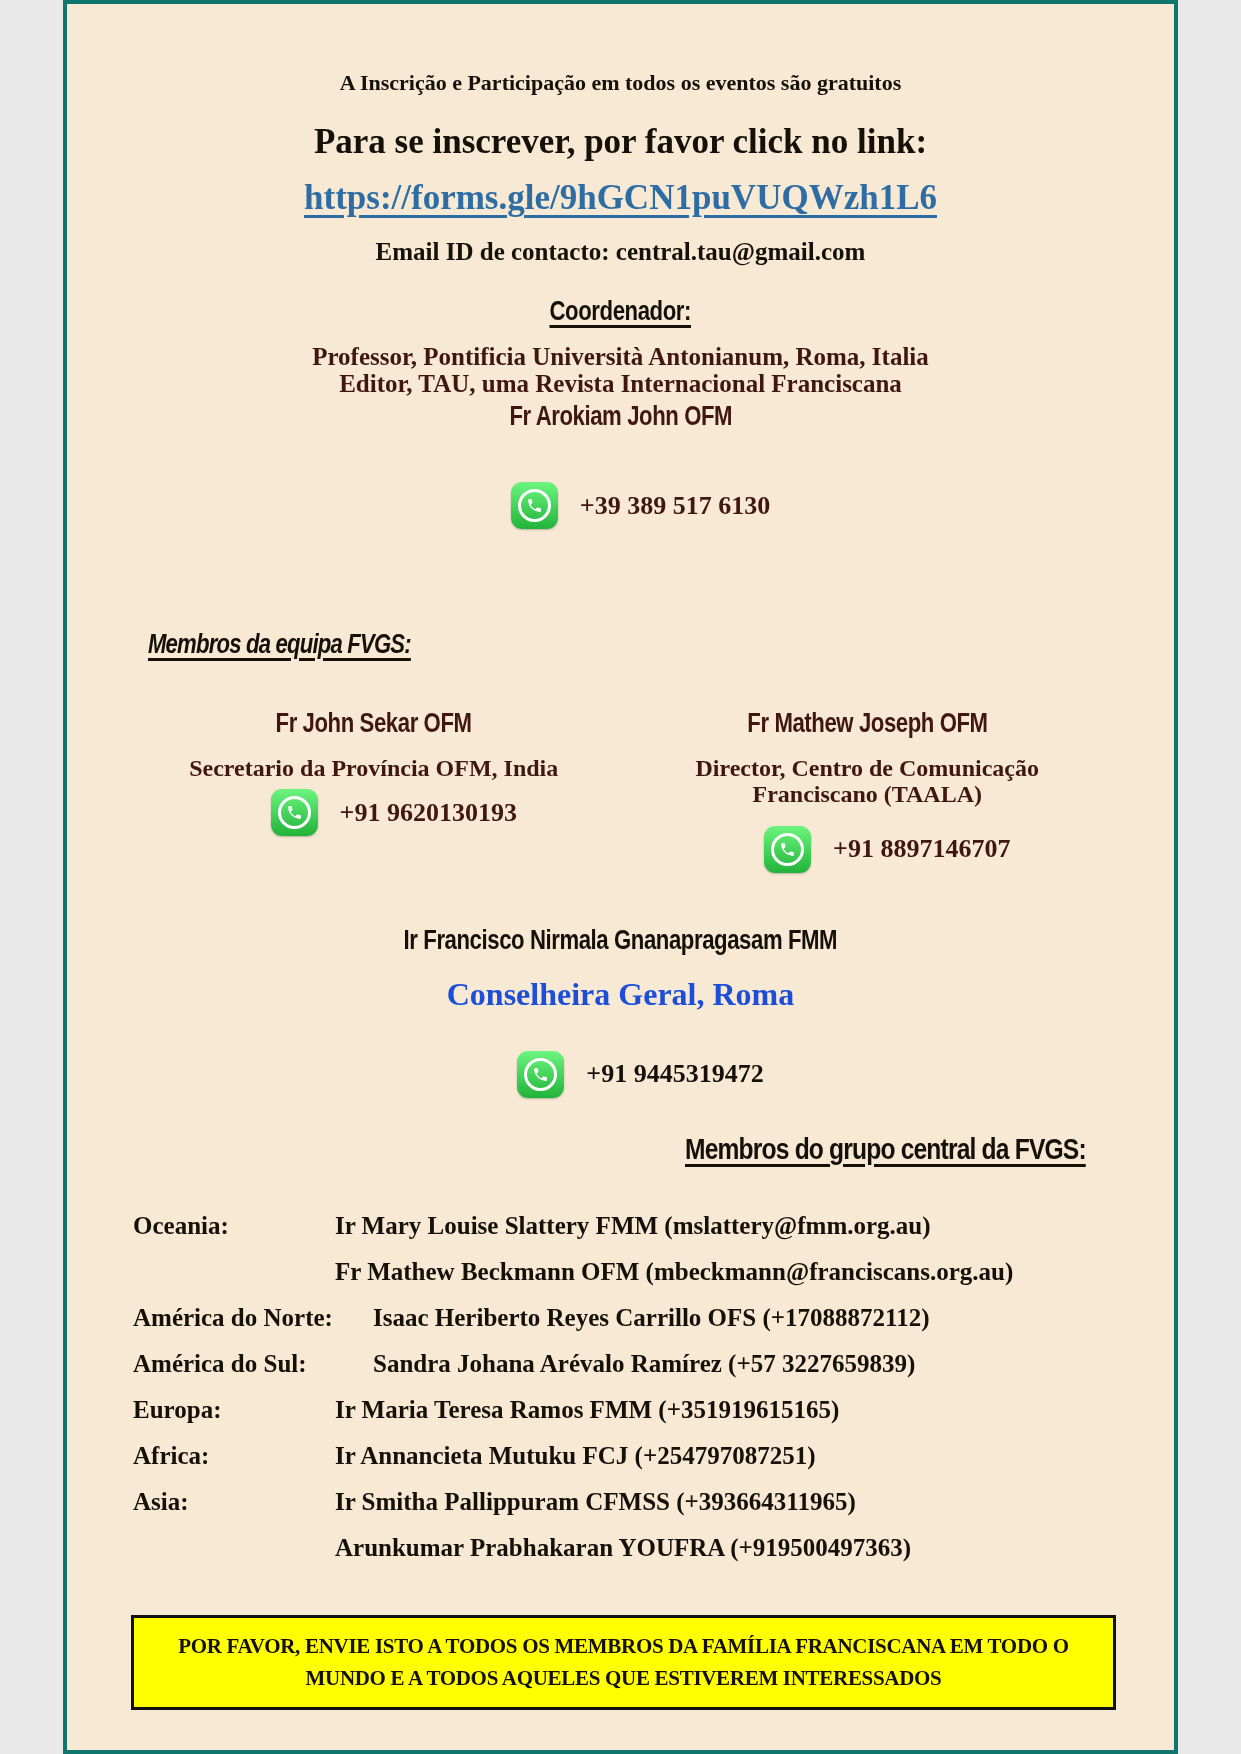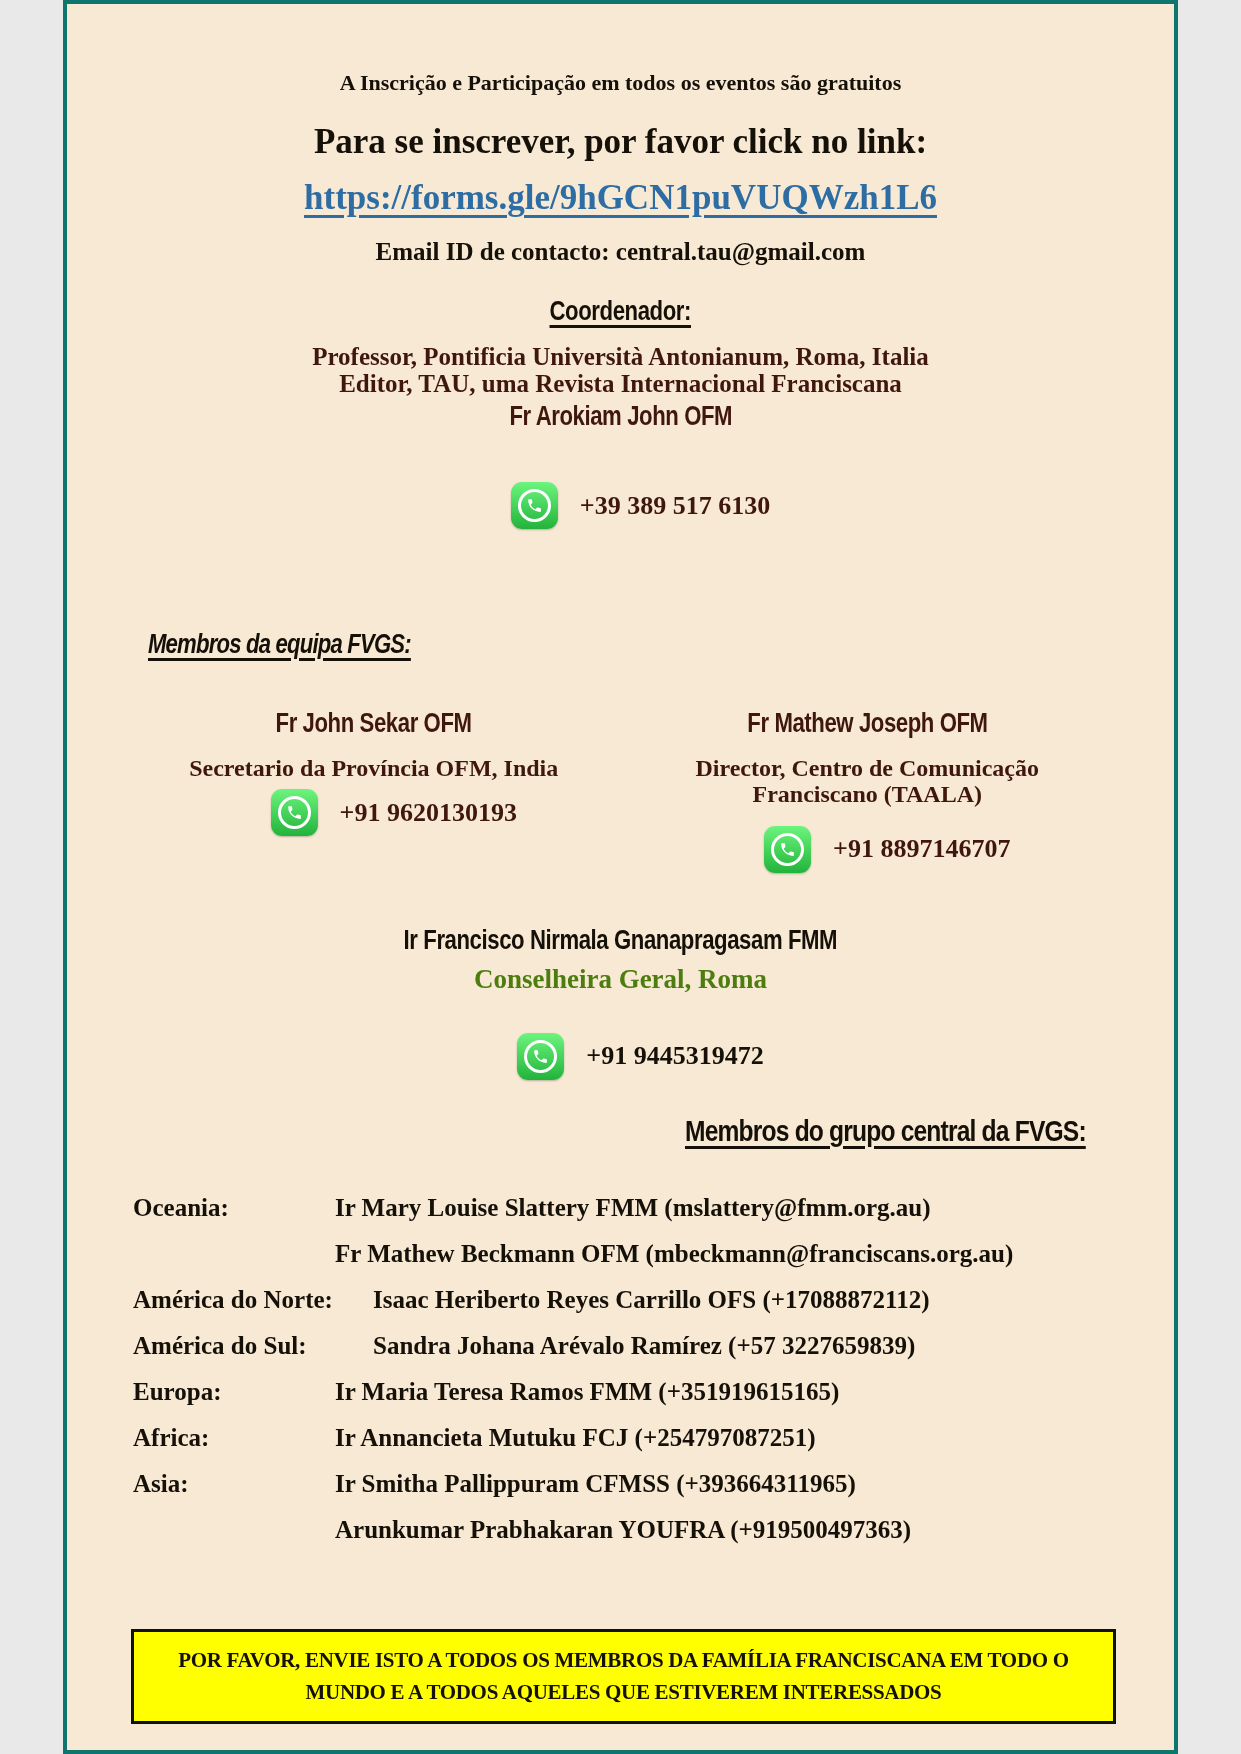--- a/index.html
+++ b/index.html
@@ -66,34 +66,34 @@
   .team-heading .condensed { font-size:27px; transform-origin:left center; letter-spacing:-1px; }
 
   .team-cols { display:flex; margin-top:48px; padding:0 60px; }
   .team-col { flex:1; text-align:center; }
   .member-role { margin-top:16px; font-size:24px; font-weight:bold; color:#40170e; line-height:1.1; }
   .member-phone-left { margin-top:8px; }
   .member-phone-right { margin-top:18px; }
 
   .third-member { margin-top:52px; }
   .third-member .condensed { font-size:27px; color:#151008; transform-origin:center; }
-  .third-role { margin-top:8px; font-size:27px; font-weight:bold; color:#4d7c0f; }
+  .third-role { margin-top:20px; font-size:32px; font-weight:bold; color:#1d4ed8; }
   .third-phone { margin-top:38px; }
 
   .central-heading { margin-top:34px; margin-left:66px;text-align:right; }
   .central-heading .condensed { font-size:30px; transform-origin:left center; letter-spacing:-1px; }
 
   .central-rows { margin-top:46px; padding:0 66px; }
   .central-row { display:flex; align-items:baseline; min-height:46px; }
   .central-label { min-width:202px; font-size:25px; font-weight:bold; flex:0 0 auto; }
   .central-person { font-size:25px; font-weight:bold; }
   .central-person.pad { padding-left:38px; }
 
   .footer-box {
-    position:absolute; left:64px; right:58px; bottom:26px;
+    position:absolute; left:64px; right:58px; bottom:40px;
     background:#ffff00; border:3px solid #111;
     padding:12px 10px; text-align:center;
   }
   .footer-box .txt { font-size:21px; font-weight:bold; line-height:1.55; letter-spacing:-0.3px; }
 </style>
 </head>
 <body>
 
 <div class="page">
 

